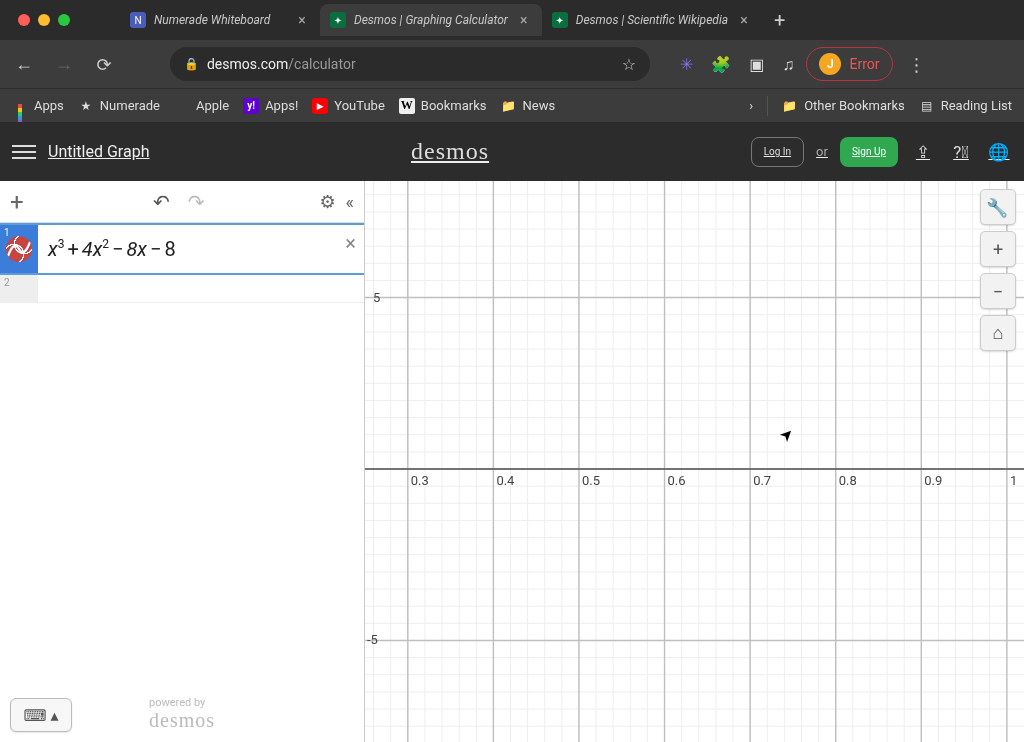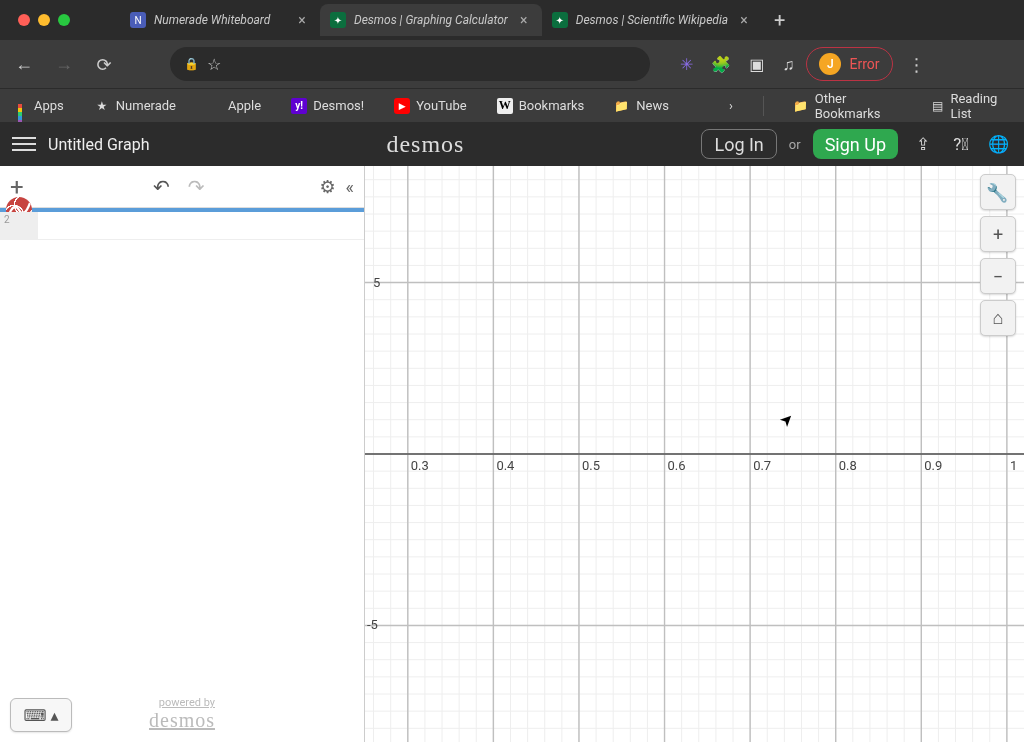--- a/index.html
+++ b/index.html
@@ -37,39 +37,39 @@
 .omnibox .url .path { color: #999; }
 .omnibox .star { color: #ccc; font-size: 16px; }
 .ext-icons { display: flex; gap: 18px; align-items: center; margin-left: 18px; }
 .ext-icons .ic { color: #ddd; font-size: 16px; }
 .avatar-pill { display:flex; align-items:center; gap:8px; border:1px solid #b34; border-radius: 18px; height: 34px; padding: 0 12px; }
 .avatar-pill .av { width: 22px; height: 22px; border-radius: 50%; background: #f5a623; color:#fff; display:flex; align-items:center; justify-content:center; font-size: 12px; font-weight:600; }
 .avatar-pill .err { color: #e55; font-size: 14px; }
 .menu-dots { color:#ccc; font-size: 18px; width: 24px; text-align:center; }
 
 
-.bookmarks { height: 34px; background: #3c3c3c; border-top: 1px solid #2b2b2b; display: flex; align-items: center; padding: 0 12px; gap: 30px; color: #ddd; font-size: 13px; }
+.bookmarks { height: 34px; background: #3c3c3c; border-top: 1px solid #2b2b2b; display: flex; align-items: center; padding: 0 12px; gap: 14px; color: #ddd; font-size: 13px; }
 .bm { display: flex; align-items: center; gap: 6px; }
 .bm .ic { width: 16px; height: 16px; display:flex; align-items:center; justify-content:center; font-size: 12px; }
 .apps-ic span { display:inline-block; width:4px; height:4px; margin:0.5px; }
 .apps-grid { display:grid; grid-template-columns: repeat(3,4px); gap:1px; }
 .apps-grid i:nth-child(1){background:#e74c3c}.apps-grid i:nth-child(2){background:#f1c40f}.apps-grid i:nth-child(3){background:#2ecc71}
 .apps-grid i:nth-child(4){background:#3498db}.apps-grid i:nth-child(5){background:#9b59b6}.apps-grid i:nth-child(6){background:#e67e22}
 .apps-grid i:nth-child(7){background:#1abc9c}.apps-grid i:nth-child(8){background:#e84393}.apps-grid i:nth-child(9){background:#f39c12}
 .apps-grid i{width:4px;height:4px;display:block}
 .bm-spacer { flex: 1; }
 .sep { width:1px; height:20px; background:#555; }
 
 
-.desmos-header { height: 44px; background: #2c2c2c; display: flex; align-items: center; padding: 0 12px; gap: 12px; color: #eee; }
+.desmos-header { height: 59px; background: #2c2c2c; display: flex; align-items: center; padding: 0 12px; gap: 12px; color: #eee; text-decoration: underline; }
 .hamburger { width: 24px; height: 24px; display:flex; flex-direction:column; justify-content:center; gap:4px; }
 .hamburger span { height:2px; background:#ddd; width: 100%; }
 .graph-title { font-size: 16px; color: #eee; }
 .brand { flex:1; text-align:center; color:#ddd; font-size: 24px; font-family: Georgia, serif; letter-spacing: 1px; }
-.btn { height: 30px; padding: 0 12px; border-radius: 8px; font-size: 18px; display:flex; align-items:center; }
+.btn { height: 30px; padding: 0 12px; border-radius: 8px; font-size: 10px; display:flex; align-items:center; }
 .btn.login { border:1px solid #777; color:#ddd; }
 .or-text { color:#aaa; font-size:13px; }
 .btn.signup { background:#2fa84f; color:#fff; }
 .head-ic { color:#ddd; font-size: 17px; width: 26px; text-align:center; }
 
 
 .desmos-body { flex:1; display:flex; background:#fff; position:relative; }
 .panel { width: 365px; background:#fff; border-right:1px solid #ccc; display:flex; flex-direction:column; position:relative; }
 .panel-toolbar { height: 42px; border-bottom:1px solid #ddd; display:flex; align-items:center; padding: 0 10px; }
 .panel-toolbar .plus { font-size: 24px; color:#666; width: 28px; }
@@ -91,21 +91,21 @@
 .expr-content .sup { font-size: 12px; vertical-align: super; font-style: normal; }
 .expr-content .op { font-style: normal; padding: 0 3px; }
 .expr-close { position:absolute; right: 8px; top: 6px; color:#888; font-size: 20px; }
 
 .expr-row.empty { border: none; border-bottom: 1px solid #eee; height: 28px; }
 .expr-row.empty .expr-idx { background:#eee; }
 .expr-row.empty .num { color:#999; }
 
 .panel-footer { position:absolute; bottom: 10px; left: 10px; right: 10px; display:flex; align-items:flex-end; justify-content:space-between; }
 .keypad-btn { width: 62px; height: 34px; border:1px solid #bbb; border-radius: 6px; background:#f7f7f7; display:flex; align-items:center; justify-content:center; gap:6px; color:#555; font-size: 16px; box-shadow: 0 1px 2px rgba(0,0,0,0.1); }
-.powered { text-align:right; color:#bbb; font-size: 11px; text-decoration: underline; }
+.powered { text-align:left; color:#bbb; font-size: 11px; }
 .powered .brand2 { font-family: Georgia, serif; font-size: 20px; color:#bbb; letter-spacing:1px; }
 
 .graph-area { flex:1; position:relative; overflow:hidden; }
 .graph-svg { position:absolute; inset:0; }
 .graph-controls { position:absolute; right: 8px; top: 8px; display:flex; flex-direction:column; gap: 6px; }
 .gc-btn { width: 36px; height: 36px; background: #f2f2f2; border:1px solid #ccc; border-radius: 5px; display:flex; align-items:center; justify-content:center; color:#555; font-size: 18px; box-shadow: 0 1px 2px rgba(0,0,0,0.15); }
 
 .cursor { position:absolute; font-size: 16px; color:#000; pointer-events:none; }
 </style>
 </head>
@@ -138,20 +138,23 @@
       <div class="newtab">+</div>
     </div>
   </div>
 
   <div class="toolbar">
     <div class="nav-btn">←</div>
     <div class="nav-btn disabled">→</div>
     <div class="nav-btn">⟳</div>
     <div class="omnibox">
       <span class="lock">🔒</span>
+      <span class="url">
+        <span class="host">desmos.com</span><span class="path">/calculator</span>
+      </span>
       <span class="star">☆</span>
     </div>
     <div class="ext-icons">
       <span class="ic" style="color:#8a6de9">✳</span>
       <span class="ic">🧩</span>
       <span class="ic">▣</span>
       <span class="ic">♫</span>
     </div>
     <div class="avatar-pill">
       <span class="av">J</span>
@@ -180,21 +183,21 @@
     <div class="bm">
         <span class="ic">★</span>
         <span>Numerade</span>
       </div>
     <div class="bm">
         <span class="ic"></span>
         <span>Apple</span>
       </div>
     <div class="bm">
         <span class="ic" style="background:#5f01d1;color:#fff;font-weight:700;border-radius:2px;font-size:10px">y!</span>
-        <span>Desmos!</span>
+        <span>Apps!</span>
       </div>
     <div class="bm">
         <span class="ic" style="background:#f00;color:#fff;border-radius:3px;font-size:9px">▶</span>
         <span>YouTube</span>
       </div>
     <div class="bm">
         <span class="ic" style="background:#eee;color:#000;font-family:serif;font-weight:700;border-radius:2px">W</span>
         <span>Bookmarks</span>
       </div>
     <div class="bm">
@@ -248,20 +251,23 @@
       </div>
 
       <div class="expr-row">
         <div class="expr-idx active">
           <span class="num">1</span>
           <div class="expr-icon">
             <svg viewBox="0 0 26 26">
                 <path d="M2,20 Q8,4 13,13 T24,6" stroke="#fff" stroke-width="2.2" fill="none"></path>
               </svg>
           </div>
+        </div>
+        <div class="expr-content">
+          <span>x</span><span class="sup">3</span><span class="op">+</span><span>4x</span><span class="sup">2</span><span class="op">−</span><span>8x</span><span class="op">−</span><span style="font-style:normal">8</span>
         </div>
         <div class="expr-close">×</div>
       </div>
 
       <div class="expr-row empty">
         <div class="expr-idx">
           <span class="num">2</span>
         </div>
       </div>
 

